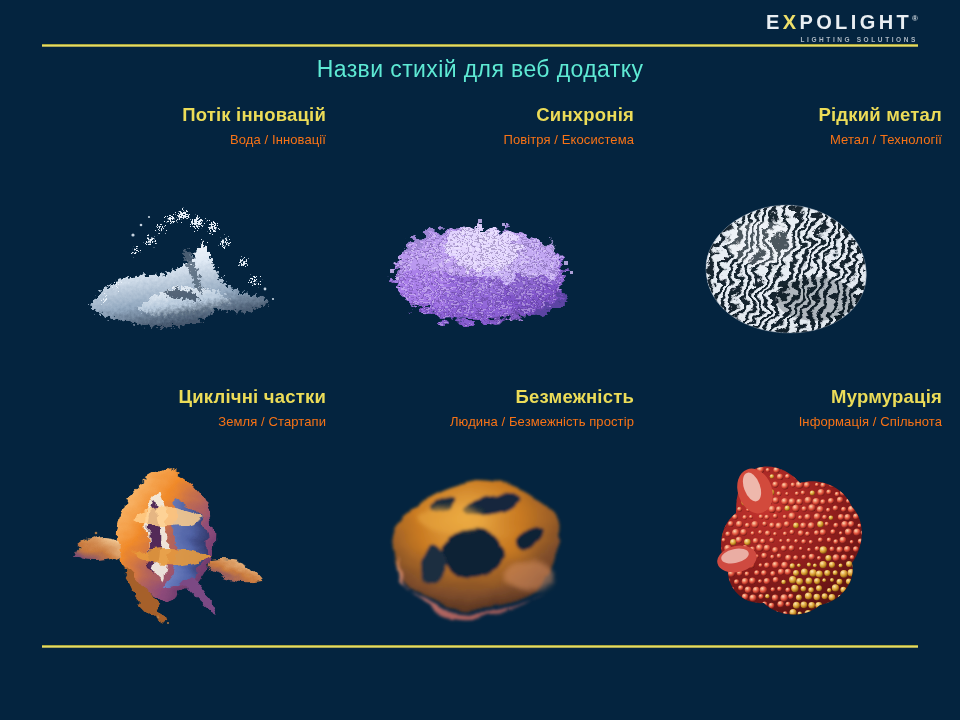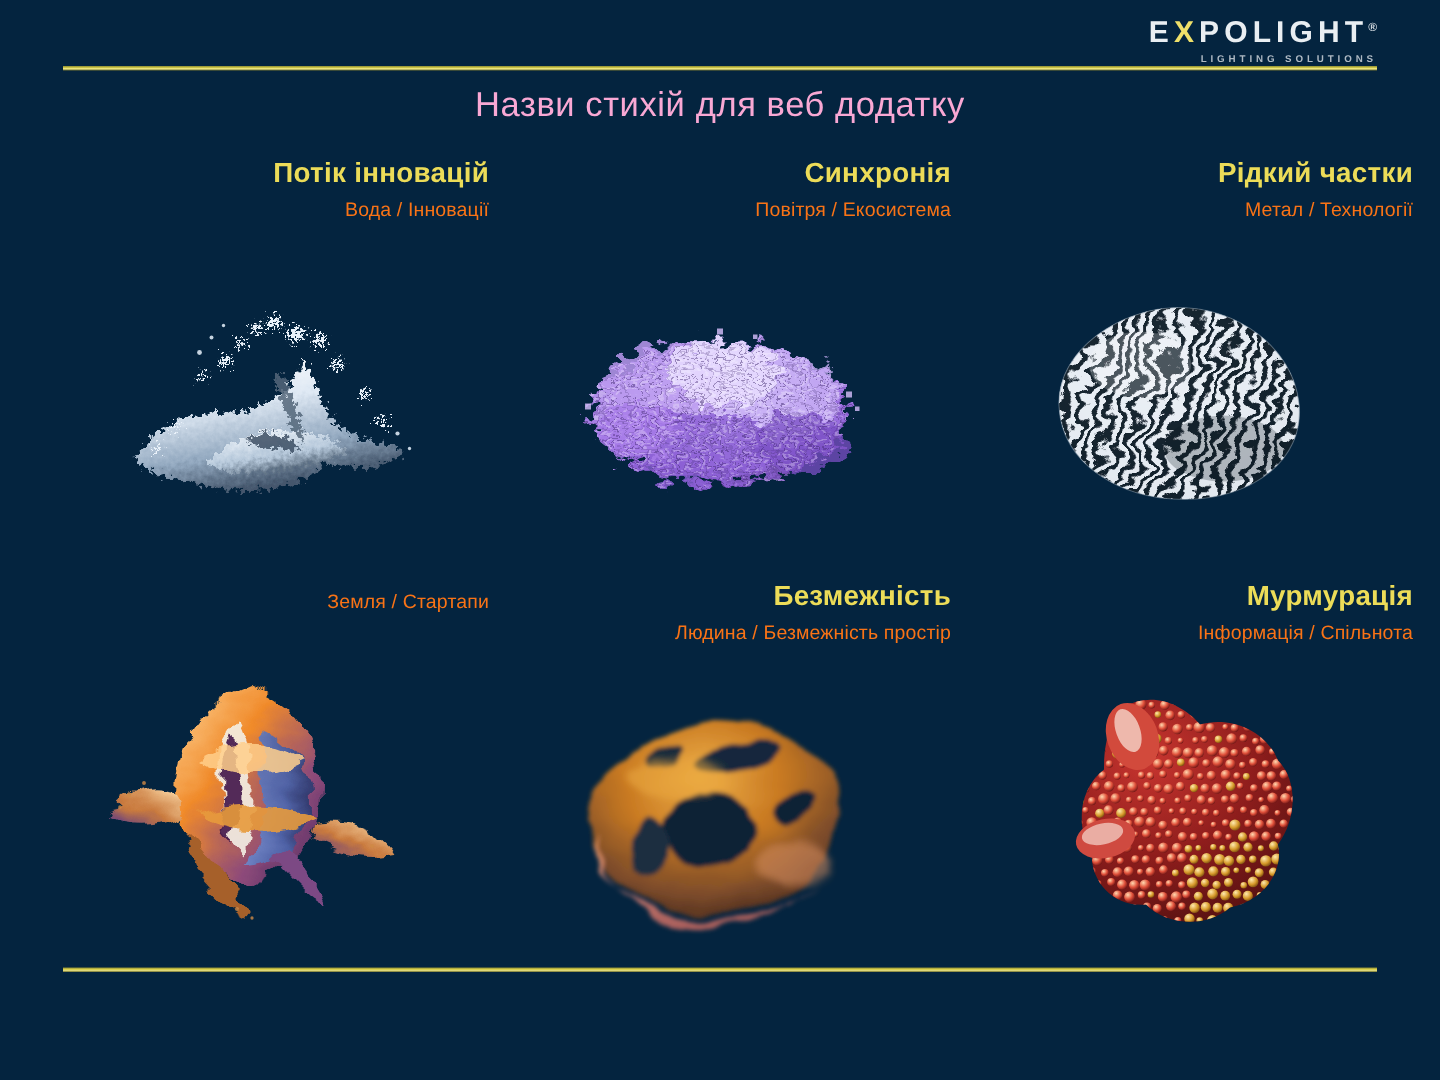--- a/index.html
+++ b/index.html
@@ -64,21 +64,21 @@
 
   
   #slide-title {
     position: absolute;
     top: 56px;
     left: 0;
     width: 960px;
     text-align: center;
     font-size: 23px;
     font-weight: 400;
-    color: #f9a8d4;
+    color: #5eead4;
     letter-spacing: 0.4px;
   }
 
   
   #grid {
     position: absolute;
     top: 104px;
     left: 18px;
     width: 924px;
     display: grid;
@@ -246,21 +246,21 @@
                 <rect x="188" y="68" width="3" height="3"></rect>
               <rect x="96" y="16" width="4" height="4"></rect>
                 <rect x="120" y="20" width="3" height="3"></rect>
             </g>
           </svg>
         </div>
       </div>
     </div>
 
     <div class="card c3">
-      <div class="card-title">Рідкий частки</div>
+      <div class="card-title">Рідкий метал</div>
       <div class="card-sub">Метал / Технології</div>
       <div class="art-wrap">
         <div class="art">
           <svg viewBox="0 0 180 140" width="180" height="140" aria-hidden="true">
             <defs>
               <radialGradient id="chromebase" cx="0.4" cy="0.32" r="0.8">
                 <stop offset="0%" stop-color="#ffffff"></stop>
                 <stop offset="45%" stop-color="#b9c7d3"></stop>
                 <stop offset="100%" stop-color="#3e4d5b"></stop>
               </radialGradient>
@@ -284,20 +284,21 @@
               <ellipse cx="64" cy="44" rx="34" ry="22" fill="#ffffff" opacity="0.22"></ellipse>
               <ellipse cx="120" cy="100" rx="40" ry="22" fill="#0d1720" opacity="0.25"></ellipse>
             </g>
             <path d="M90,6 C128,6 166,32 170,70 C174,108 138,134 94,134 C50,134 12,110 10,72 C8,34 52,6 90,6 Z" fill="none" stroke="#7e8f9f" stroke-width="0.8" opacity="0.5"></path>
           </svg>
         </div>
       </div>
     </div>
 
     <div class="card c4">
+      <div class="card-title">Циклічні частки</div>
       <div class="card-sub">Земля / Стартапи</div>
       <div class="art-wrap">
         <div class="art">
           <svg viewBox="0 0 205 170" width="205" height="170" aria-hidden="true">
             <defs>
               <linearGradient id="rib1" x1="0" y1="0" x2="1" y2="1">
                 <stop offset="0%" stop-color="#ffd79a"></stop>
                 <stop offset="35%" stop-color="#f08a2a"></stop>
                 <stop offset="70%" stop-color="#8d4a7a"></stop>
                 <stop offset="100%" stop-color="#4a2a5e"></stop>

